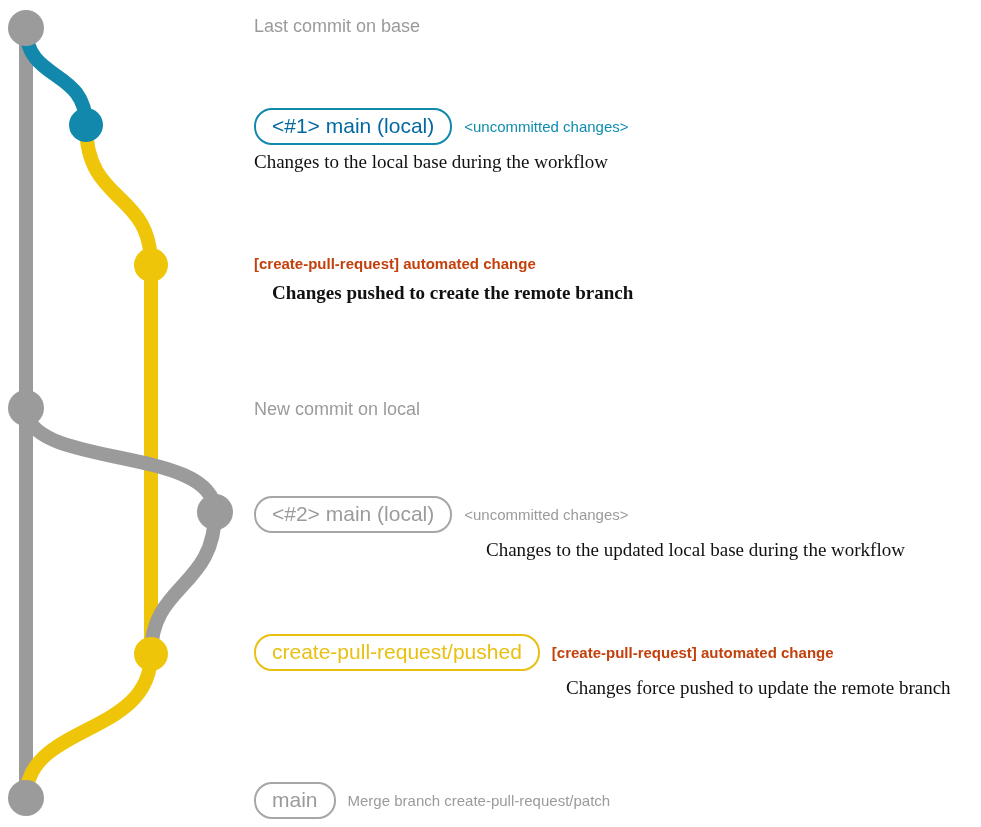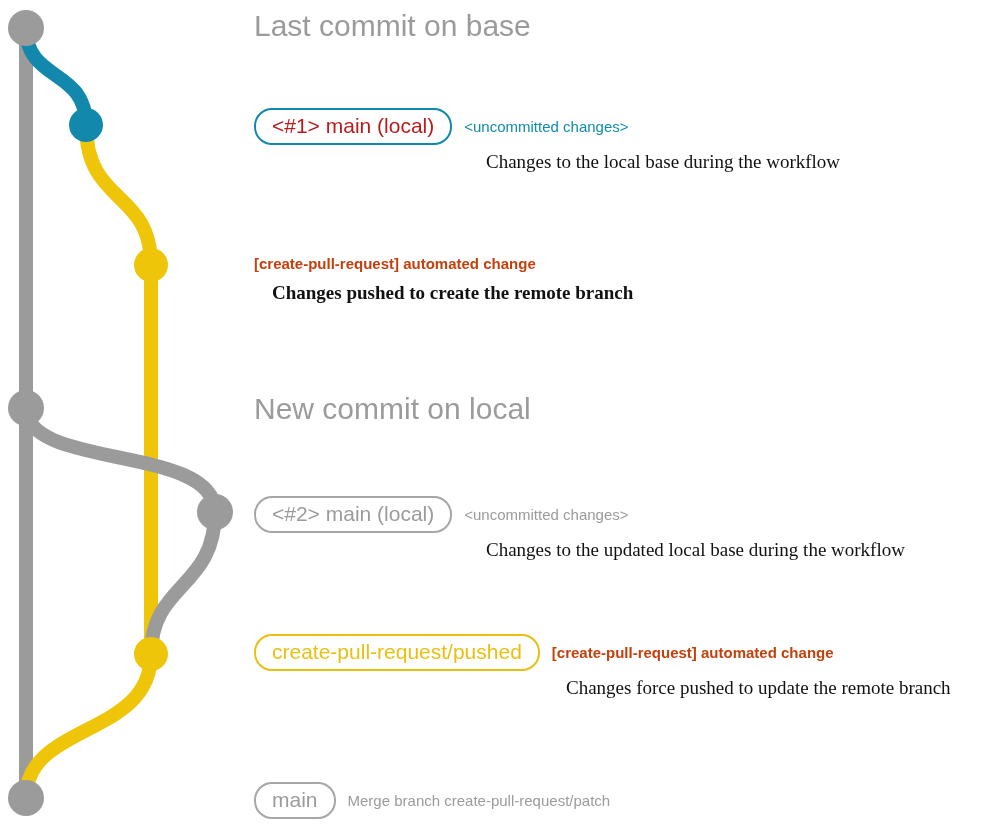--- a/index.html
+++ b/index.html
@@ -42,36 +42,36 @@
     display: inline-block;
     border: 2px solid #7a7a7a;
     border-radius: 18px;
     padding: 5px 16px 6px 16px;
     font-size: 21px;
     line-height: 22px;
     color: #8a8a8a;
     background: #ffffff;
     box-sizing: border-box;
   }
-  .badge.teal  { border-color: #1289ac; color: #b91c1c; }
+  .badge.teal  { border-color: #1289ac; color: #0369a1; }
   .badge.gold  { border-color: #e9bf10; color: #e9bf10; }
   .badge.grey  { border-color: #a6a6a6; color: #9b9b9b; }
 
   .subject {
     font-size: 15px;
     line-height: 24px;
     margin-left: 12px;
   }
   .subject.teal { color: #0f8cb0; }
   .subject.gold { color: #c2410c; font-weight: bold; }
   .subject.grey { color: #9b9b9b; }
   .subject.solo { margin-left: 0; }
 
   .plain-heading {
-    font-size: 30px;
+    font-size: 18px;
     line-height: 24px;
     color: #9b9b9b;
   }
 
   .desc {
     font-family: "Liberation Serif", serif;
     font-size: 19px;
     line-height: 22px;
     color: #111111;
     margin-top: 6px;
@@ -118,21 +118,21 @@
     <div class="row-line">
       <span class="plain-heading">Last commit on base</span>
     </div>
   </div>
 
   <div class="row" style="top:108px;">
     <div class="row-line">
       <span class="badge teal">&lt;#1&gt; main (local)</span>
       <span class="subject teal">&lt;uncommitted changes&gt;</span>
     </div>
-    <div class="desc" style="margin-left:232px;">Changes to the local base during the workflow</div>
+    <div class="desc" style="">Changes to the local base during the workflow</div>
   </div>
 
   <div class="row" style="top:252px;">
     <div class="row-line">
       <span class="subject gold solo">[create-pull-request] automated change</span>
     </div>
     <div class="desc" style="margin-left:18px;font-weight:bold;">Changes pushed to create the remote branch</div>
   </div>
 
   <div class="row" style="top:397px;">

